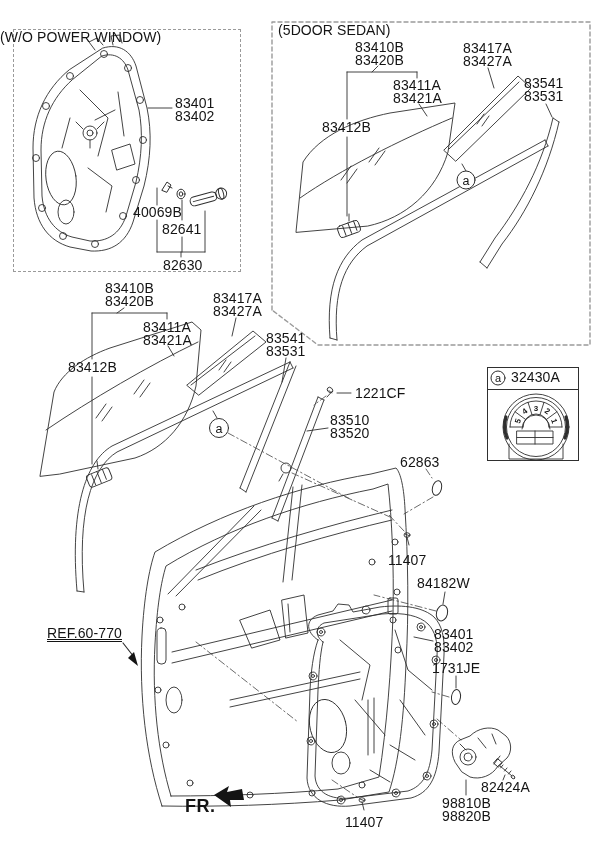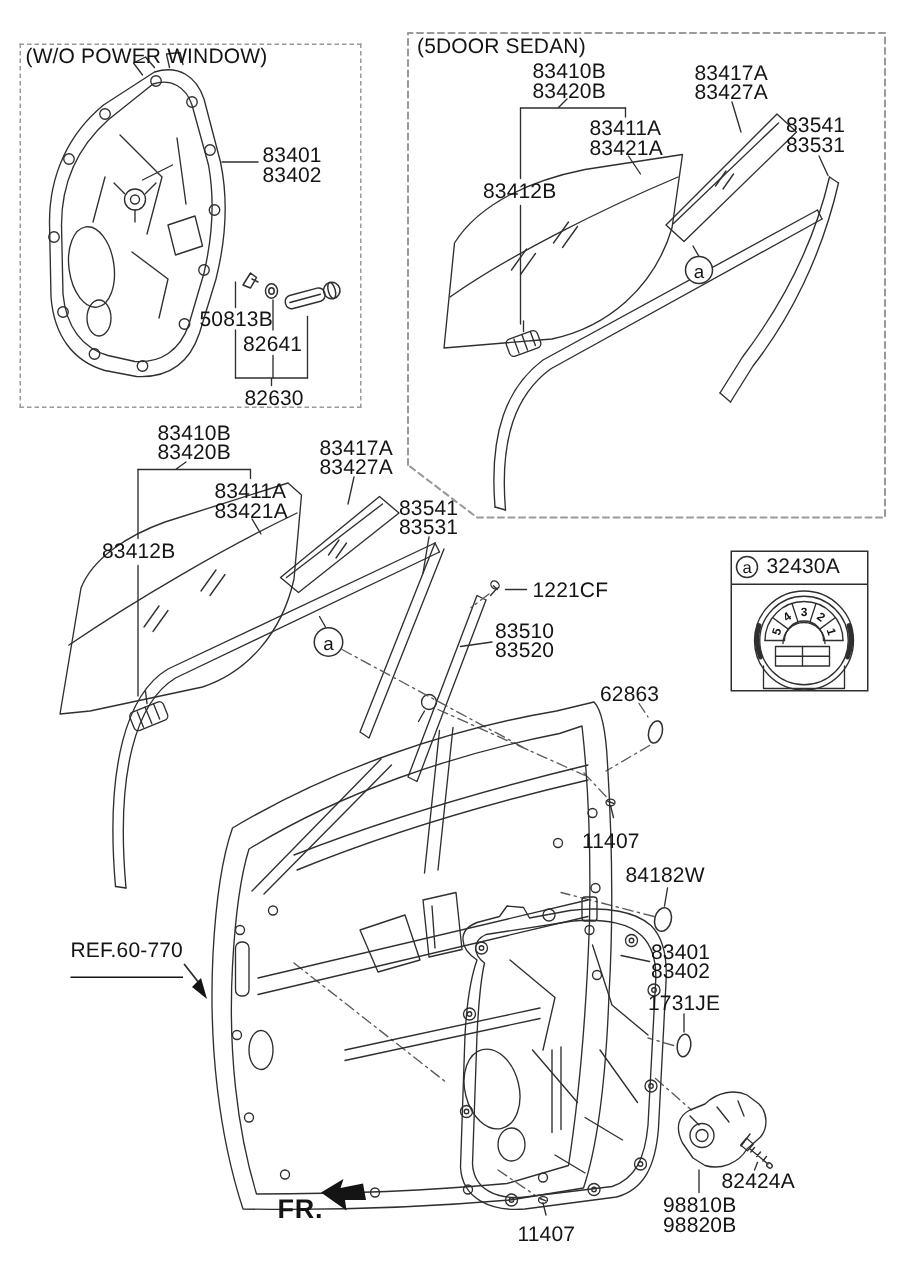--- a/index.html
+++ b/index.html
@@ -5,21 +5,21 @@
   html,body{margin:0;padding:0;background:#fff;}
   .stage{position:relative;width:604px;height:848px;background:#fff;overflow:hidden;
          font-family:"Liberation Sans",sans-serif;color:#141414;}
   .art{position:absolute;left:0;top:0;}
   .lbl{position:absolute;font-size:14px;line-height:12.5px;letter-spacing:.1px;
        color:#141414;white-space:nowrap;}
   .lbl div{line-height:12.5px;}
   .dash-box{position:absolute;border:1.4px dashed #9a9a9a;}
   .solid-box{position:absolute;border:1.4px solid #2f2f2f;background:#fff;}
   .legend-divider{position:absolute;left:0;right:0;border-top:1.3px solid #2f2f2f;}
-  .ref{border-bottom:1.4px solid #141414;padding-bottom:11px;}
+  .ref{border-bottom:1.4px solid #141414;padding-bottom:1px;text-decoration:underline;}
   .fr{font-size:18px;font-weight:bold;letter-spacing:.5px;}
 </style>
 </head>
 <body>
 
 <div class="stage">
 
   <div class="dash-box" style="left:13px;top:29px;width:226px;height:241px;"></div>
 
   <svg class="art" width="604" height="848" viewBox="0 0 604 848" fill="none" stroke="#2f2f2f" stroke-width="1" stroke-linecap="round" stroke-linejoin="round">
@@ -294,26 +294,26 @@
     <g>
       <circle cx="498" cy="378" r="7" fill="#fff"></circle>
       <text x="498" y="382" font-size="11" fill="#141414" stroke="none" text-anchor="middle">a</text>
     </g>
   </svg>
 
   <div class="solid-box" style="left:487px;top:367px;width:90px;height:92px;background:transparent;">
     <div class="legend-divider" style="top:21px;"></div>
   </div>
 
-  <div class="lbl" style="left:17px;top:31px;">(W/O POWER WINDOW)</div>
+  <div class="lbl" style="left:0;top:31px;">(W/O POWER WINDOW)</div>
   <div class="lbl" style="left:175px;top:97px;">
     <div>83401</div>
     <div>83402</div>
   </div>
-  <div class="lbl" style="left:133px;top:206px;">50813B</div>
+  <div class="lbl" style="left:133px;top:206px;">40069B</div>
   <div class="lbl" style="left:162px;top:223px;">82641</div>
   <div class="lbl" style="left:163px;top:259px;">82630</div>
 
   <div class="lbl" style="left:278px;top:24px;">(5DOOR SEDAN)</div>
   <div class="lbl" style="left:355px;top:41px;">
     <div>83410B</div>
     <div>83420B</div>
   </div>
   <div class="lbl" style="left:463px;top:42px;">
     <div>83417A</div>

